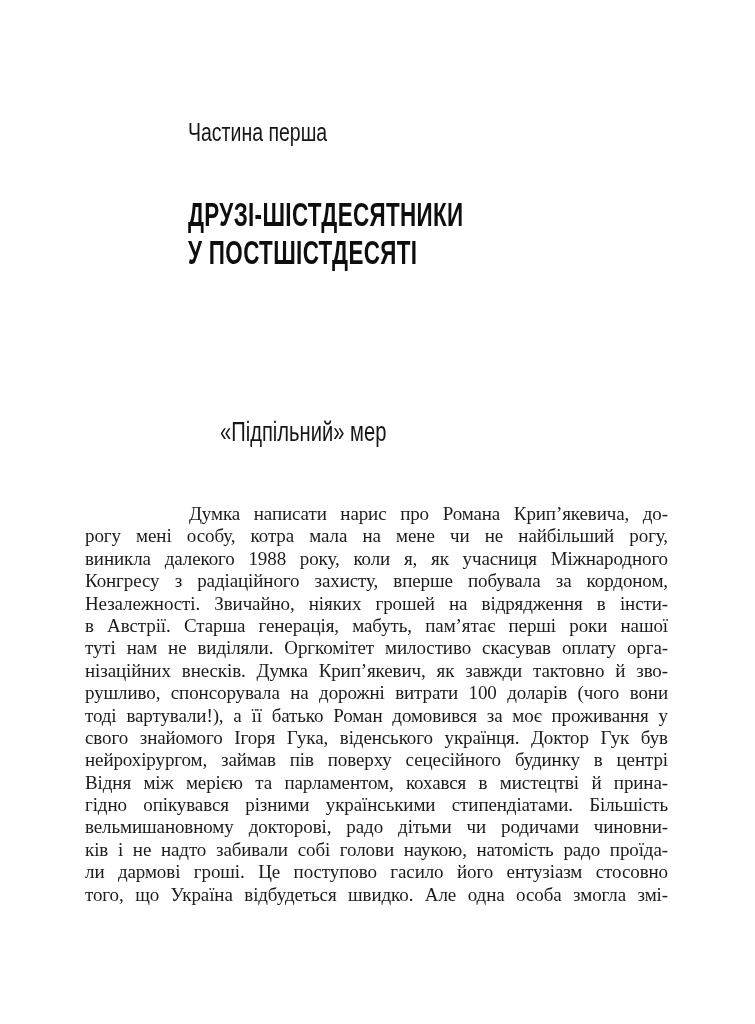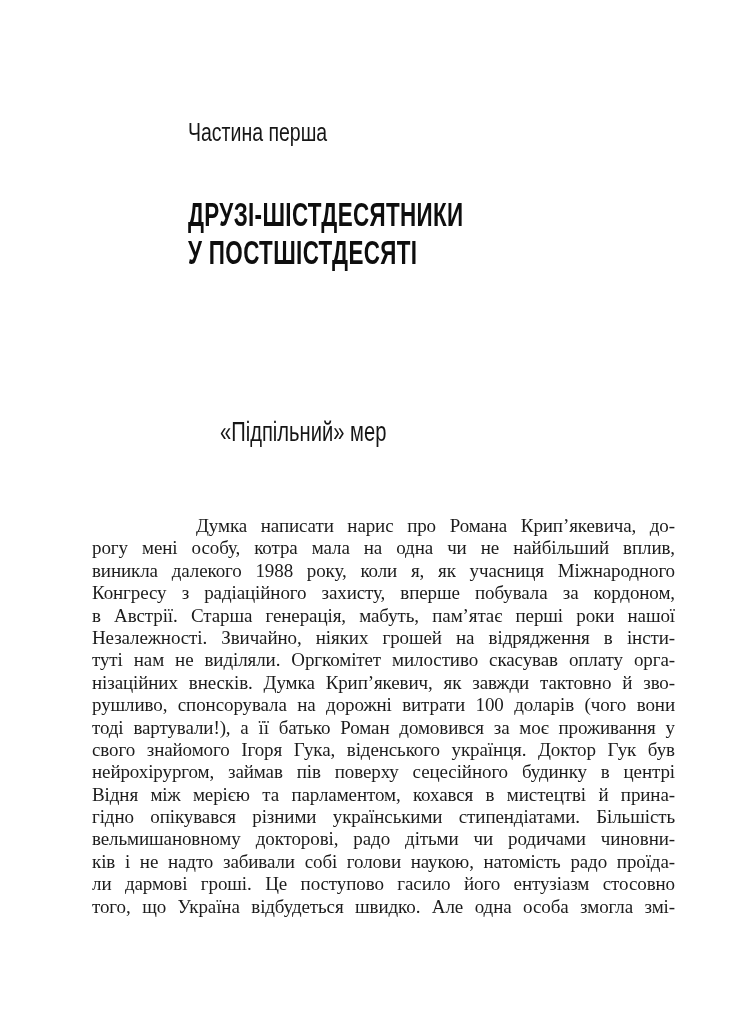--- a/index.html
+++ b/index.html
@@ -47,27 +47,26 @@
     margin-left: 32px;
   }
   .section-heading .cond {
     font: 400 28px/30px "Liberation Sans", sans-serif;
     transform: scaleX(0.72);
     color: #161616;
   }
   .body-text {
     position: absolute;
     left: 85px;
-    top: 515px;
+    top: 503px;
     width: 583px;
     font-family: "Liberation Serif", serif;
     font-size: 19px;
     color: #1c1c1c;
     letter-spacing: -0.1px;
-    margin-left: 7px;
   }
   .bl {
     height: 22.4px;
     line-height: 22.4px;
     text-align: justify;
     text-align-last: justify;
     text-justify: inter-word;
     overflow: hidden;
   }
   .bl.indent {
@@ -87,25 +86,25 @@
     <span class="cond">ДРУЗІ-ШІСТДЕСЯТНИКИ
 У ПОСТШІСТДЕСЯТІ</span>
   </div>
 
   <div class="section-heading">
     <span class="cond">«Підпільний» мер</span>
   </div>
 
   <div class="body-text">
     <div class="bl indent">Думка написати нарис про Романа Крип’якевича, до-</div>
-    <div class="bl">рогу мені особу, котра мала на одна чи не найбільший вплив,</div>
+    <div class="bl">рогу мені особу, котра мала на мене чи не найбільший рогу,</div>
     <div class="bl">виникла далекого 1988 року, коли я, як учасниця Міжнародного</div>
     <div class="bl">Конгресу з радіаційного захисту, вперше побувала за кордоном,</div>
+    <div class="bl">Незалежності. Звичайно, ніяких грошей на відрядження в інсти-</div>
     <div class="bl">в Австрії. Старша генерація, мабуть, пам’ятає перші роки нашої</div>
-    <div class="bl">Незалежності. Звичайно, ніяких грошей на відрядження в інсти-</div>
     <div class="bl">туті нам не виділяли. Оргкомітет милостиво скасував оплату орга-</div>
     <div class="bl">нізаційних внесків. Думка Крип’якевич, як завжди тактовно й зво-</div>
     <div class="bl">рушливо, спонсорувала на дорожні витрати 100 доларів (чого вони</div>
     <div class="bl">тоді вартували!), а її батько Роман домовився за моє проживання у</div>
     <div class="bl">свого знайомого Ігоря Гука, віденського українця. Доктор Гук був</div>
     <div class="bl">нейрохірургом, займав пів поверху сецесійного будинку в центрі</div>
     <div class="bl">Відня між мерією та парламентом, кохався в мистецтві й прина-</div>
     <div class="bl">гідно опікувався різними українськими стипендіатами. Більшість</div>
     <div class="bl">вельмишановному докторові, радо дітьми чи родичами чиновни-</div>
     <div class="bl">ків і не надто забивали собі голови наукою, натомість радо проїда-</div>

